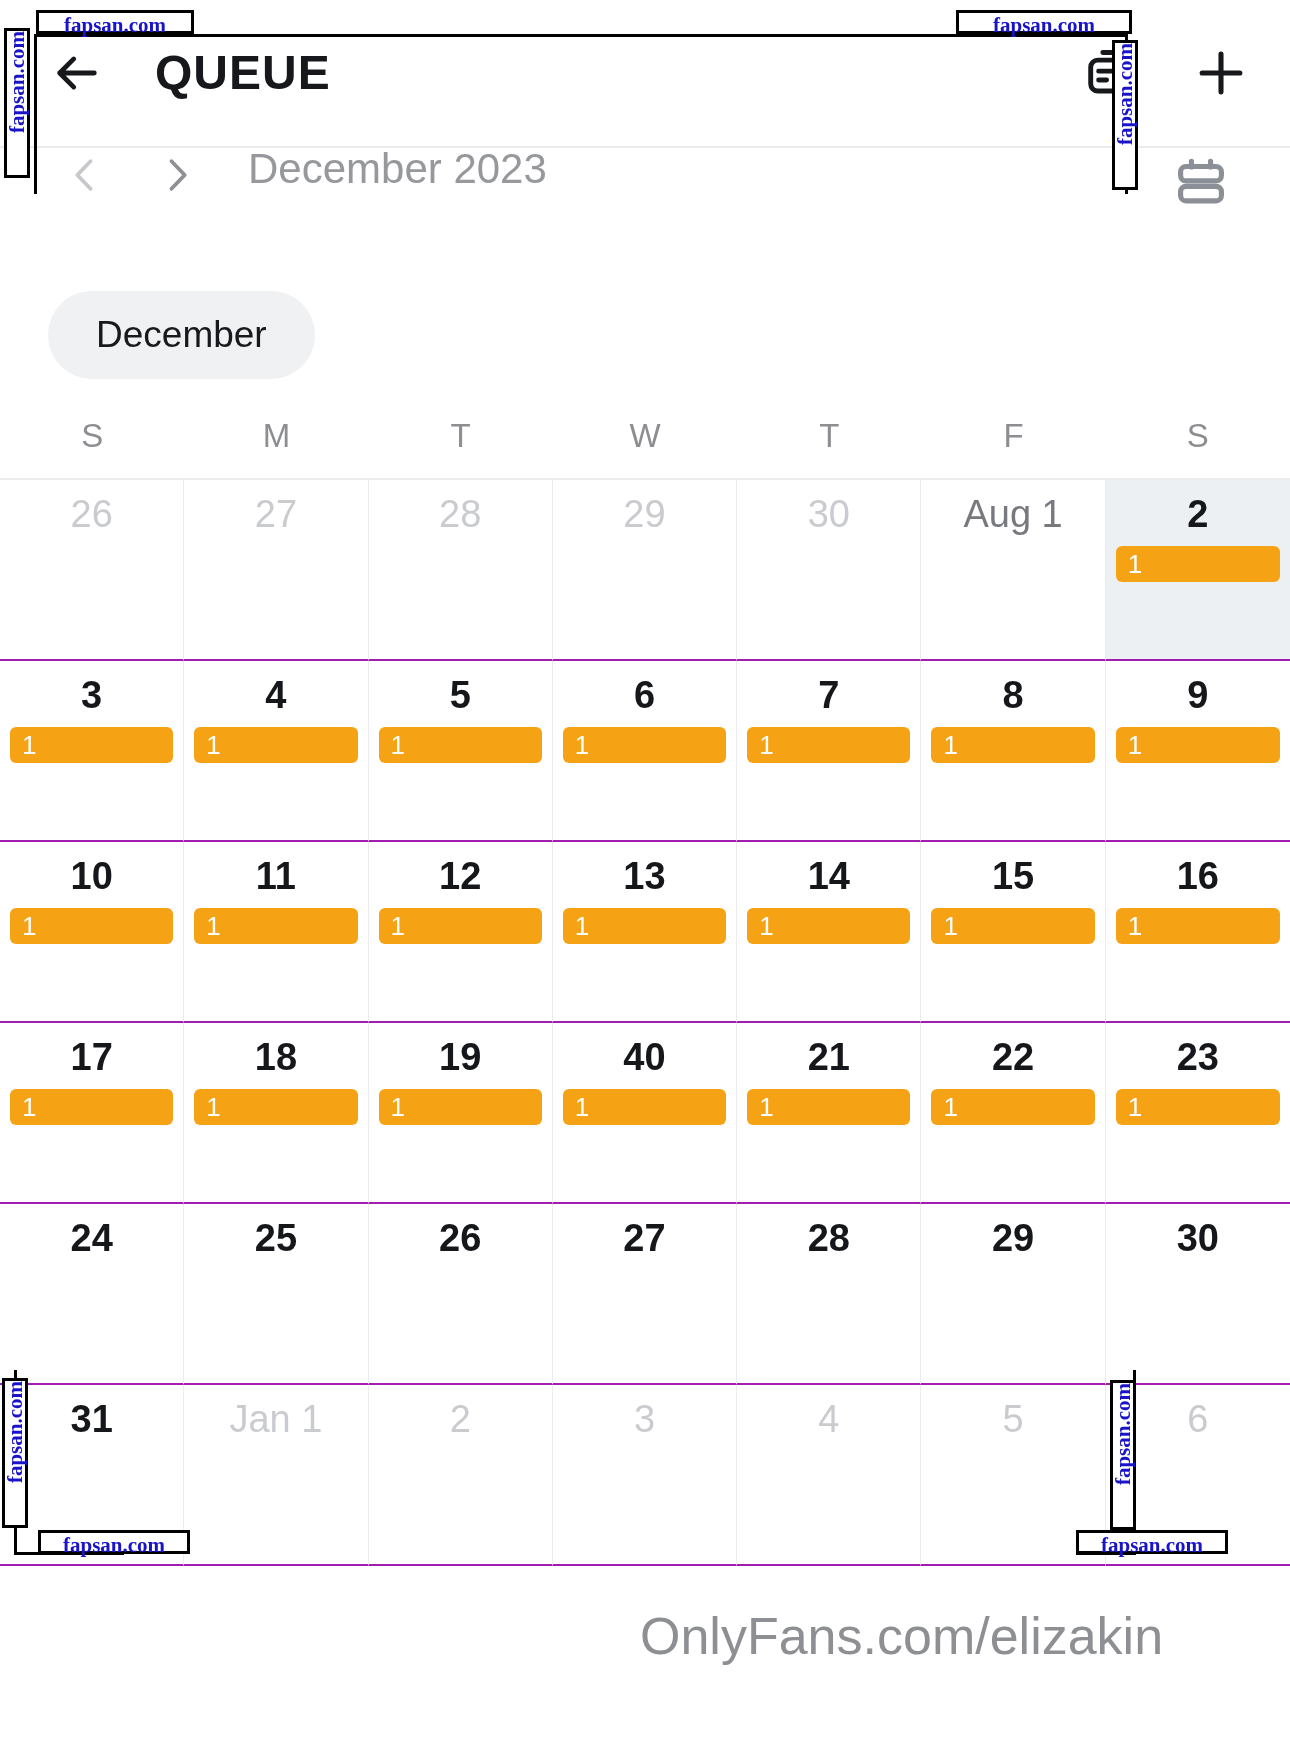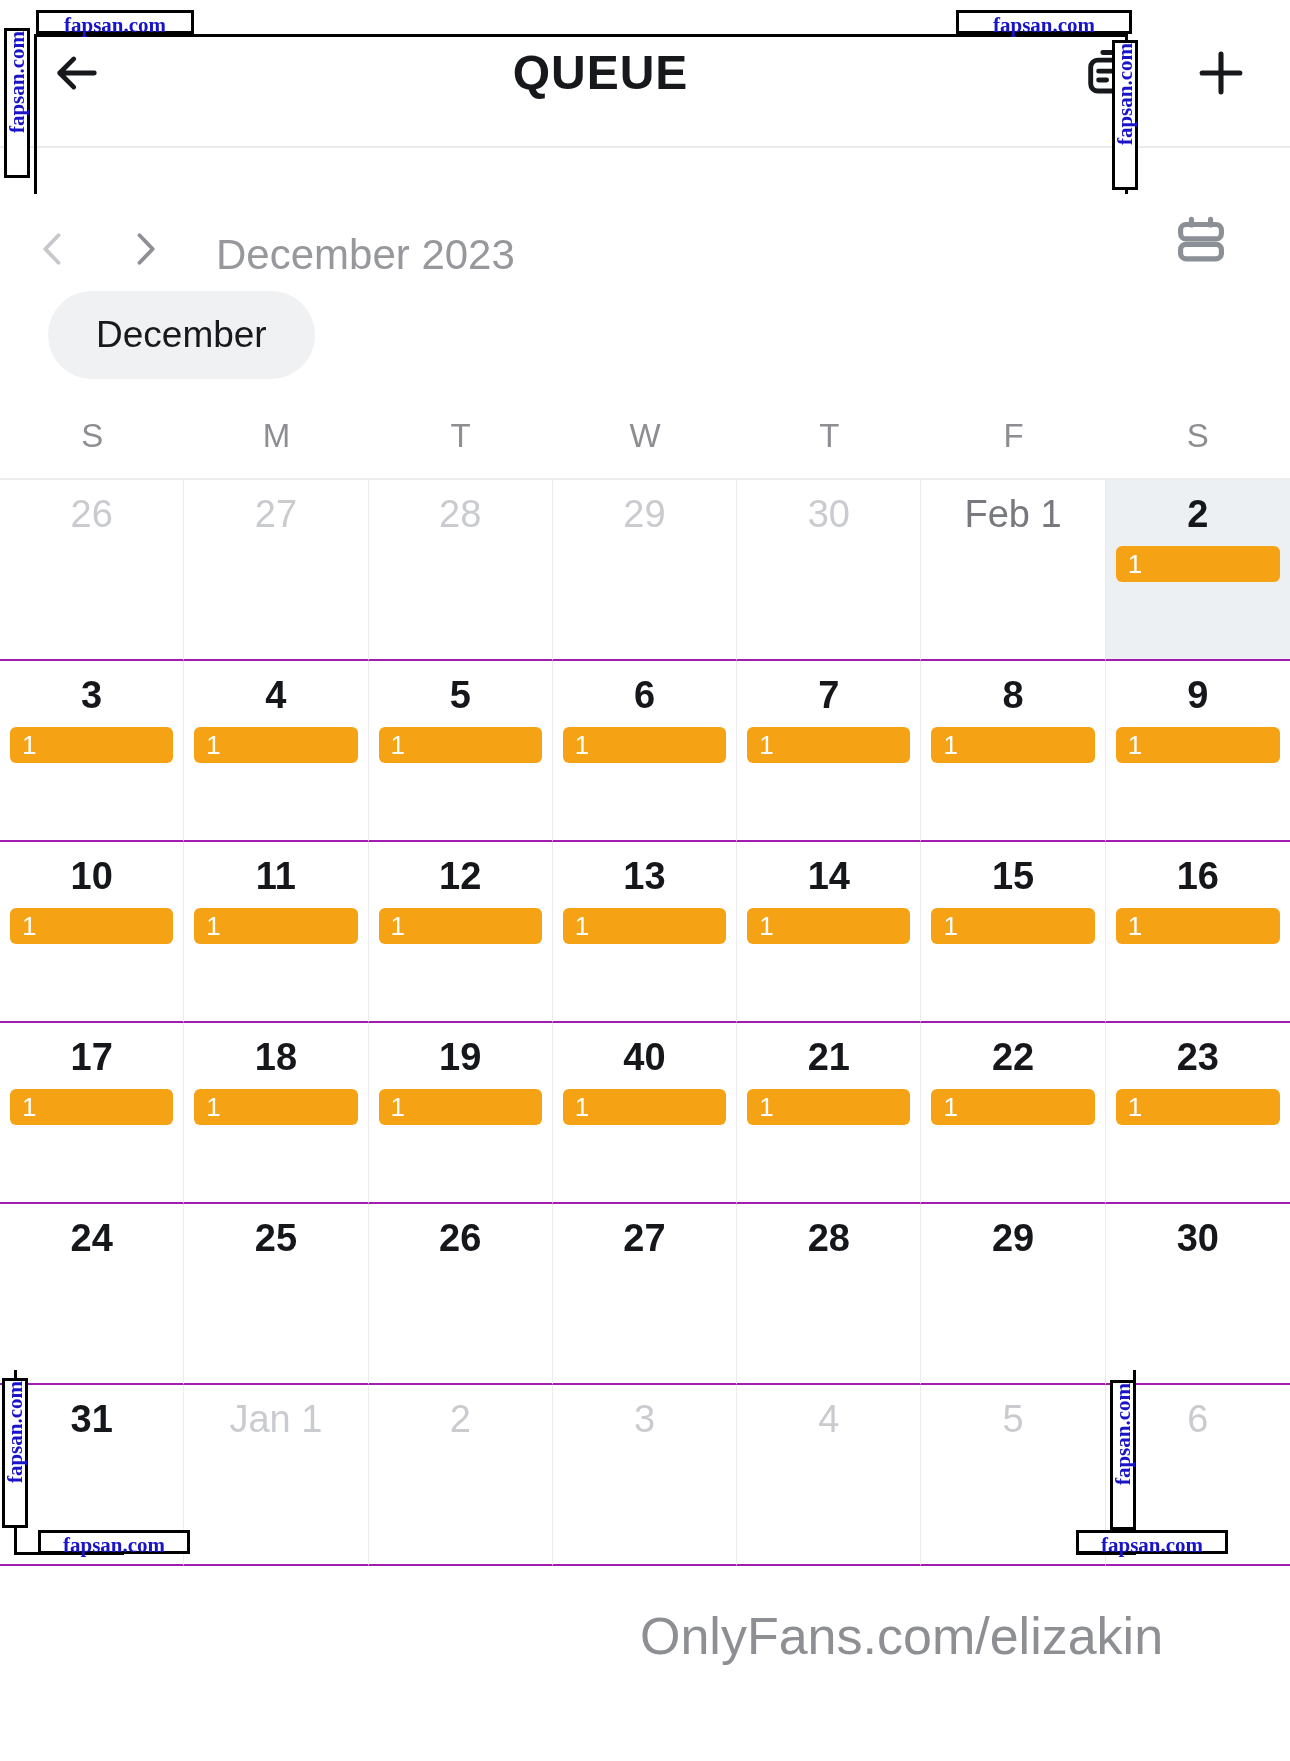--- a/index.html
+++ b/index.html
@@ -32,45 +32,44 @@
     display: flex;
     align-items: center;
     justify-content: center;
     flex: 0 0 auto;
   }
   .appbar-title {
     font-size: 48px;
     font-weight: 700;
     letter-spacing: 1px;
     color: #16181c;
-    margin-left: 11px;
+    margin-left: 45px;
     flex: 1 1 auto;
     line-height: 1;
-    text-align: center;
   }
   .appbar-actions {
     display: flex;
     align-items: center;
     gap: 48px;
     flex: 0 0 auto;
   }
   .icon-btn {
     width: 62px;
     height: 62px;
     display: flex;
     align-items: center;
     justify-content: center;
   }
 
   
   .month-bar {
     height: 128px;
     display: flex;
-    align-items: flex-end;
-    padding: 0 40px 0 26px;
+    align-items: flex-start;
+    padding: 0 40px 0 58px;
     box-sizing: border-box;
   }
   .chev {
     width: 54px;
     height: 54px;
     display: flex;
     align-items: center;
     justify-content: center;
     flex: 0 0 auto;
   }
@@ -281,21 +280,21 @@
     <div class="cell muted">
       <div class="daynum">28</div>
     </div>
     <div class="cell muted">
       <div class="daynum">29</div>
     </div>
     <div class="cell muted">
       <div class="daynum">30</div>
     </div>
     <div class="cell firstofmonth">
-      <div class="daynum">Feb 1</div>
+      <div class="daynum">Aug 1</div>
     </div>
     <div class="cell today">
       <div class="daynum">2</div>
       <div class="badge">
         <span class="badge-count">1</span>
       </div>
     </div>
     <div class="cell">
       <div class="daynum">3</div>
       <div class="badge">

